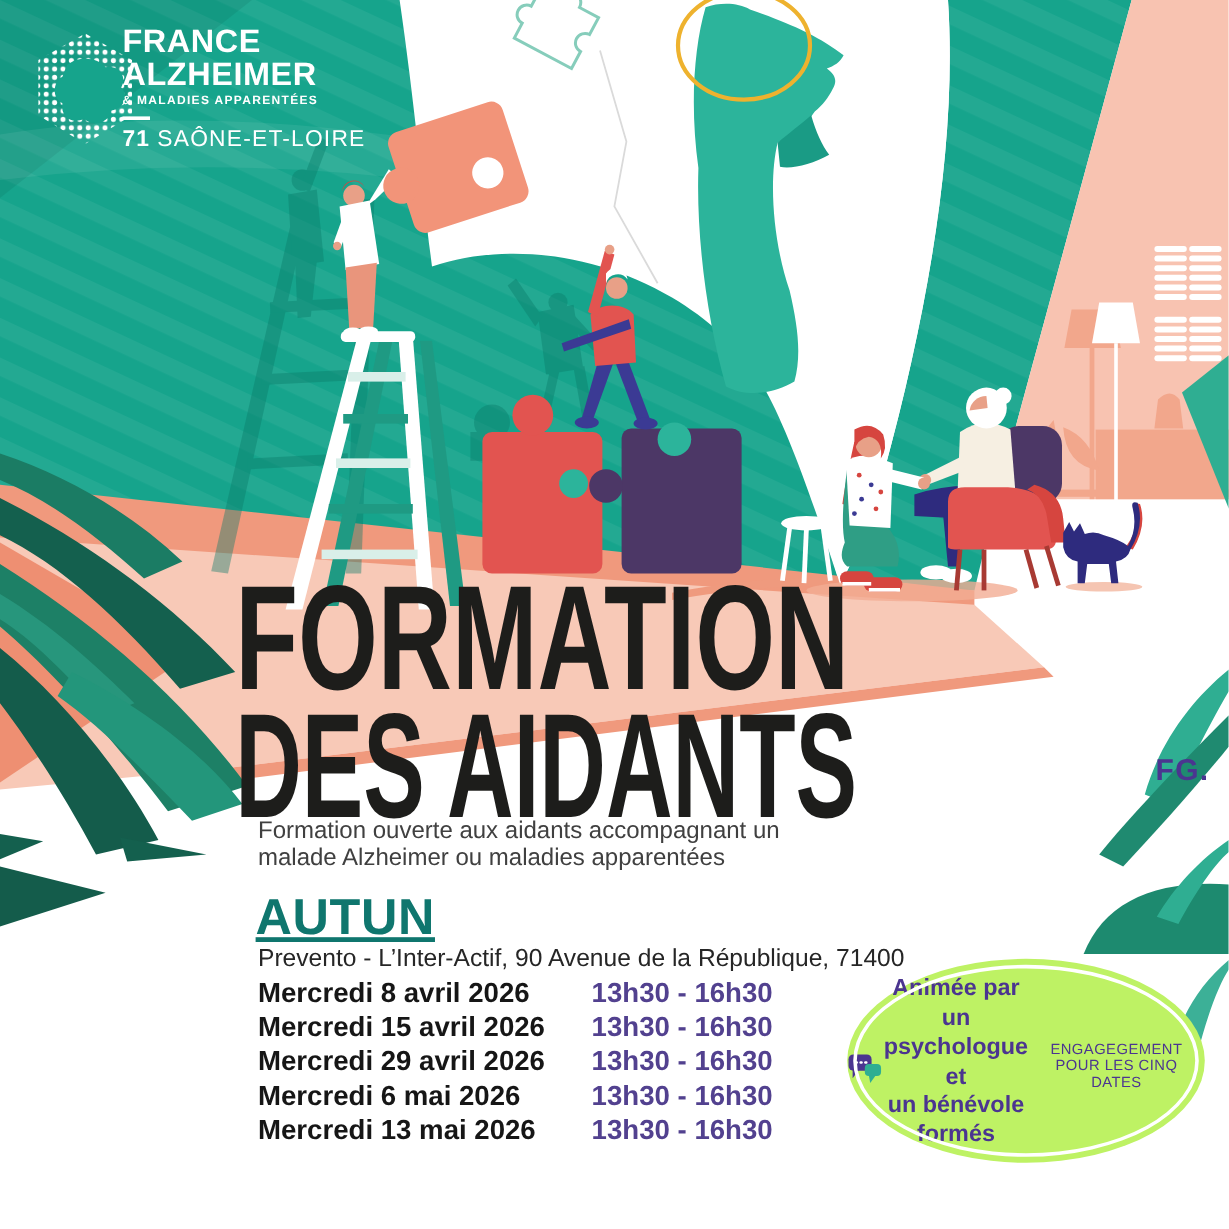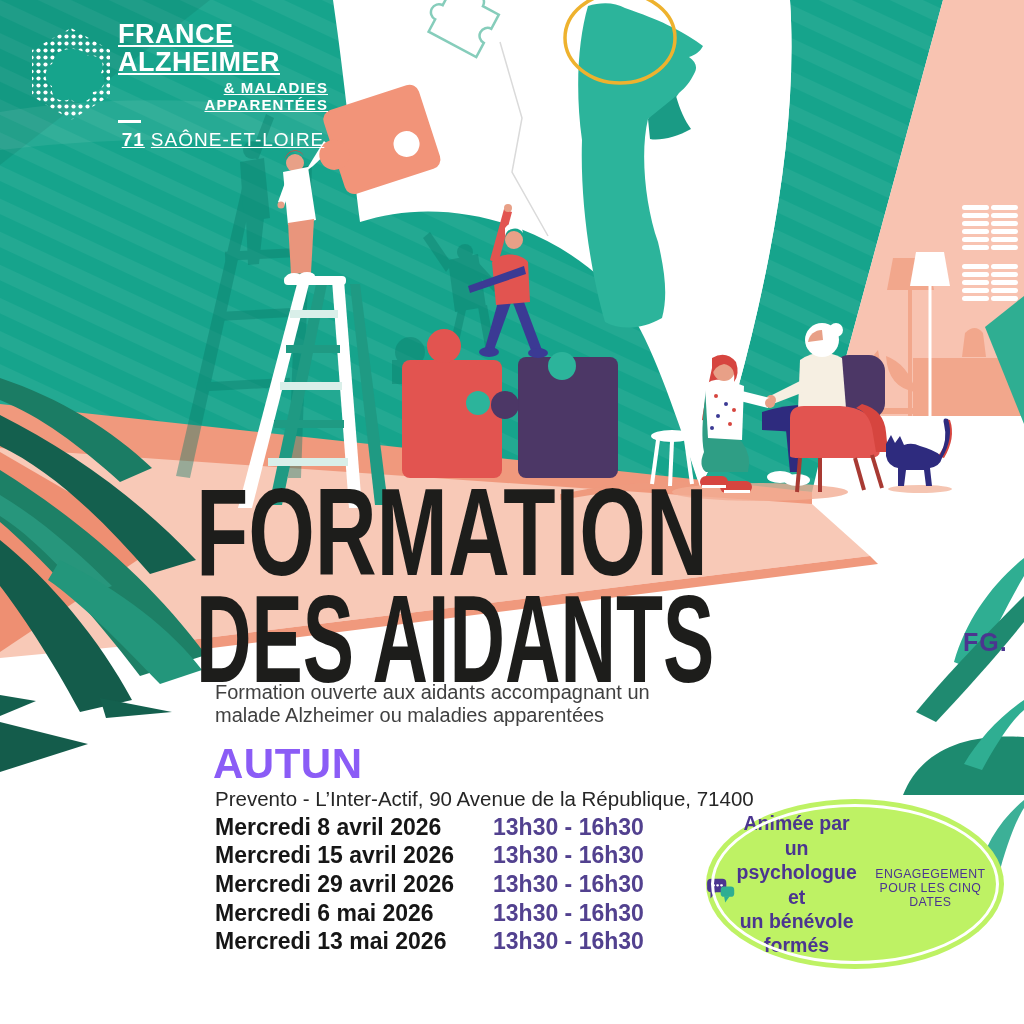--- a/index.html
+++ b/index.html
@@ -3,37 +3,37 @@
 <meta charset="utf-8">
 <style>
   html,body{margin:0;padding:0;background:#fff;}
   .poster{position:relative;width:1024px;height:1024px;overflow:hidden;background:#ffffff;
           font-family:"Liberation Sans",sans-serif;}
   .poster svg.illo{position:absolute;left:0;top:0;}
 
   
   .logo{position:absolute;left:28px;top:20px;width:300px;height:115px;color:#fff;}
   .logo .hex{position:absolute;left:0;top:6px;}
-  .logo .tx{position:absolute;left:90px;top:0;text-decoration:underline;}
+  .logo .tx{position:absolute;left:74px;top:0;}
   .logo .l1,.logo .l2{font-weight:bold;font-size:27px;letter-spacing:.5px;line-height:28px;}
-  .logo .l3{font-size:15px;font-weight:bold;letter-spacing:1.1px;margin-top:3px;text-align:right;}
+  .logo .l3{font-size:10px;font-weight:bold;letter-spacing:1.1px;margin-top:3px;}
   .logo .rule{width:23px;height:3px;background:#fff;margin-top:7px;}
   .logo .dept{margin-top:6px;font-size:19px;letter-spacing:1px;text-align:center;}
   .logo .dept .num{font-weight:bold;margin-right:6px;}
 
   
   .title-line{position:absolute;left:196px;color:#1d1d1b;font-weight:bold;font-size:124px;
               line-height:1;white-space:nowrap;transform-origin:left top;letter-spacing:0;}
   .title-1{top:470px;transform:scaleX(.69);}
   .title-2{top:577px;transform:scaleX(.62);}
   .subtitle{position:absolute;left:215px;top:681px;font-size:20px;font-weight:normal;color:#404040;
             line-height:1.17;white-space:pre-line;}
 
   
-  .city{position:absolute;left:213px;top:740px;font-size:42px;font-weight:bold;color:#8b5cf6;letter-spacing:.5px;}
+  .city{position:absolute;left:213px;top:740px;font-size:42px;font-weight:bold;color:#0f766e;letter-spacing:.5px;text-decoration:underline;}
   .venue{position:absolute;left:215px;top:787px;font-size:20.5px;color:#262626;}
   .sessions{position:absolute;left:215px;top:813px;}
   .session-row{display:grid;grid-template-columns:278px auto;height:28.6px;align-items:center;}
   .session-row .d{font-size:23px;font-weight:bold;color:#161616;}
   .session-row .t{font-size:23px;font-weight:bold;color:#52418f;text-align:right;}
 
   
   .badge{position:absolute;left:706px;top:799px;width:298px;height:170px;border-radius:50%;
          background:#bef264;display:flex;flex-direction:row;align-items:center;text-align:center;}
   .badge::before{content:"";position:absolute;inset:5px;border:3px solid #fff;border-radius:50%;pointer-events:none;}

